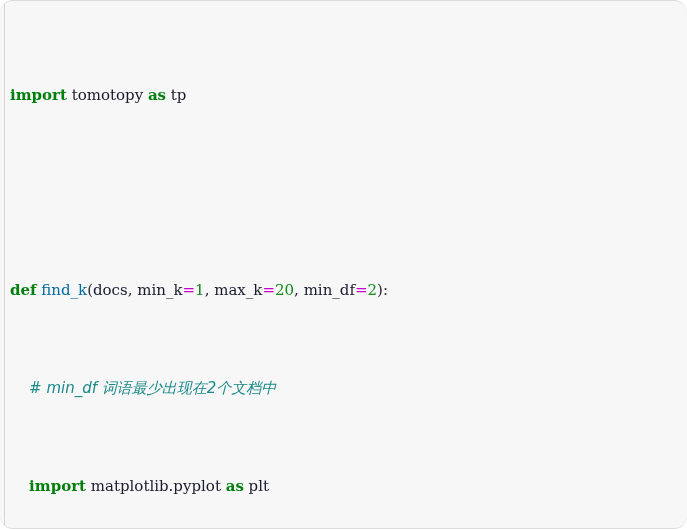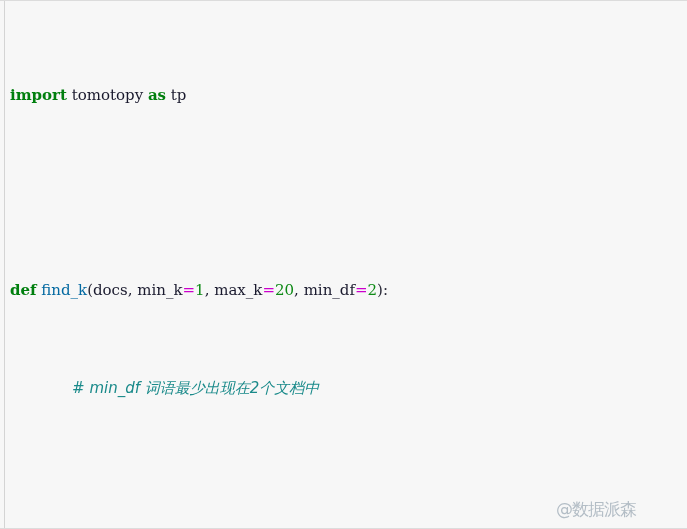--- a/index.html
+++ b/index.html
@@ -9,20 +9,21 @@
   }
   #screenshot {
     position: relative;
     width: 687px;
     height: 529px;
     background: #f7f7f7;
     border-top: 1px solid #dcdcdc;
     border-bottom: 1px solid #dcdcdc;
     box-sizing: border-box;
     overflow: hidden;
+    border-radius: 13px;
   }
   #gutter {
     position: absolute;
     left: 4px;
     top: 0;
     bottom: 0;
     width: 1px;
     background: #d4d4d4;
   }
   #code-block {
@@ -41,21 +42,21 @@
     display: block;
     height: 24.4px;
   }
   
   .kw      { color: #007f0e; font-weight: bold; }           
   .name    { color: #1a1a2e; }                              
   .fn      { color: #0369a1; }                              
   .num     { color: #0e8a16; }                              
   .op      { color: #cc00cc; }                              
   .punct   { color: #2b2b3a; }                              
-  .cmt     { color: #1a8a8a; font-style: italic; margin-left: 43px; }          
+  .cmt     { color: #1a8a8a; font-style: italic; }          
   .cjk     { font-family: "DejaVu Sans", "Liberation Sans", sans-serif; font-style: italic; }
 
   #watermark {
     position: absolute;
     left: 556px;
     top: 498px;
     font-family: "DejaVu Sans", "Liberation Sans", sans-serif;
     font-size: 17px;
     line-height: 20px;
     white-space: nowrap;
@@ -75,20 +76,21 @@
   <div id="code-block">
 
     <span class="ln"><span class="kw">import</span><span class="name"> tomotopy </span><span class="kw">as</span><span class="name"> tp</span></span>
 
     <span class="ln"></span>
 
     <span class="ln"><span class="kw">def</span><span class="name"> </span><span class="fn">find_k</span><span class="punct">(</span><span class="name">docs, min_k</span><span class="op">=</span><span class="num">1</span><span class="name">, max_k</span><span class="op">=</span><span class="num">20</span><span class="name">, min_df</span><span class="op">=</span><span class="num">2</span><span class="punct">):</span></span>
 
     <span class="ln"><span>    </span><span class="cmt cjk"># min_df 词语最少出现在2个文档中</span></span>
 
+    <span class="ln"><span>    </span><span class="kw">import</span><span class="name"> matplotlib.pyplot </span><span class="kw">as</span><span class="name"> plt</span></span>
 
     
 
     
 
     
 
     
 
     
@@ -110,15 +112,14 @@
     
 
     
 
     
 
     
 
   </div>
 
-  <div id="watermark">@数据派森</div>
 
 </div>
 
 </body></html>

